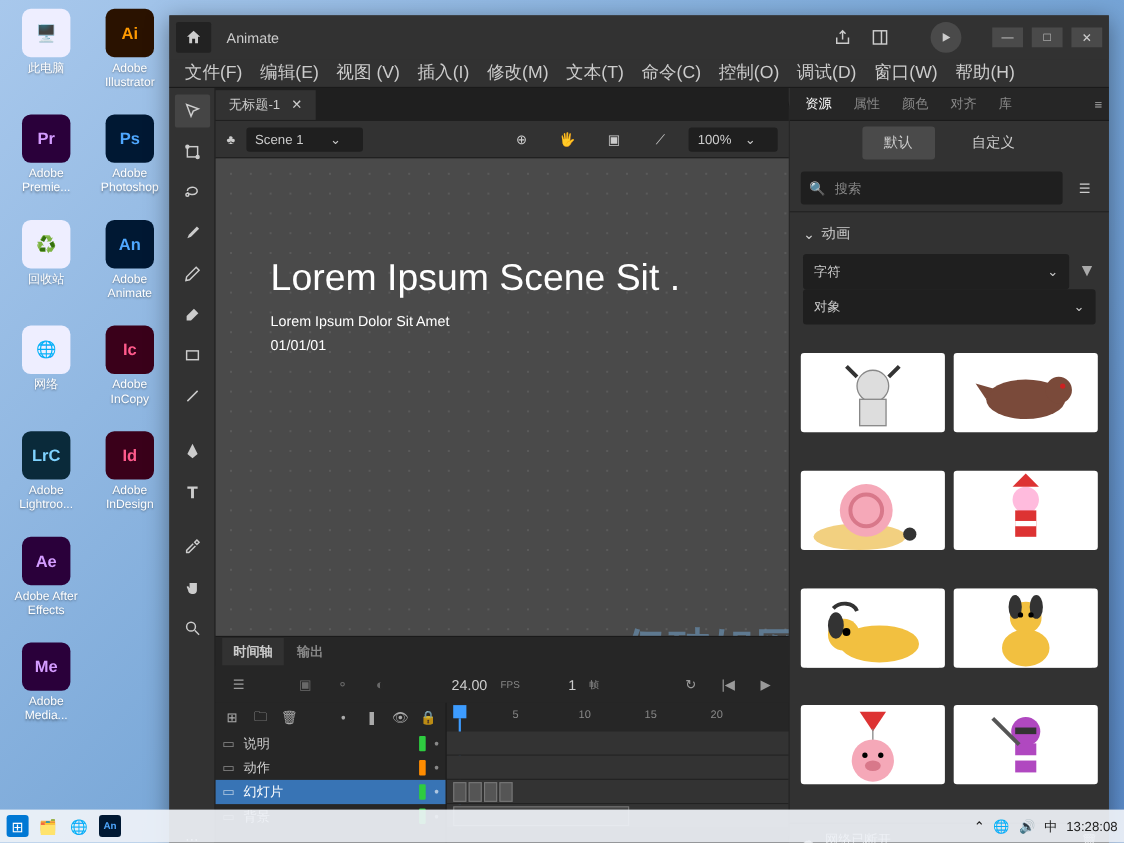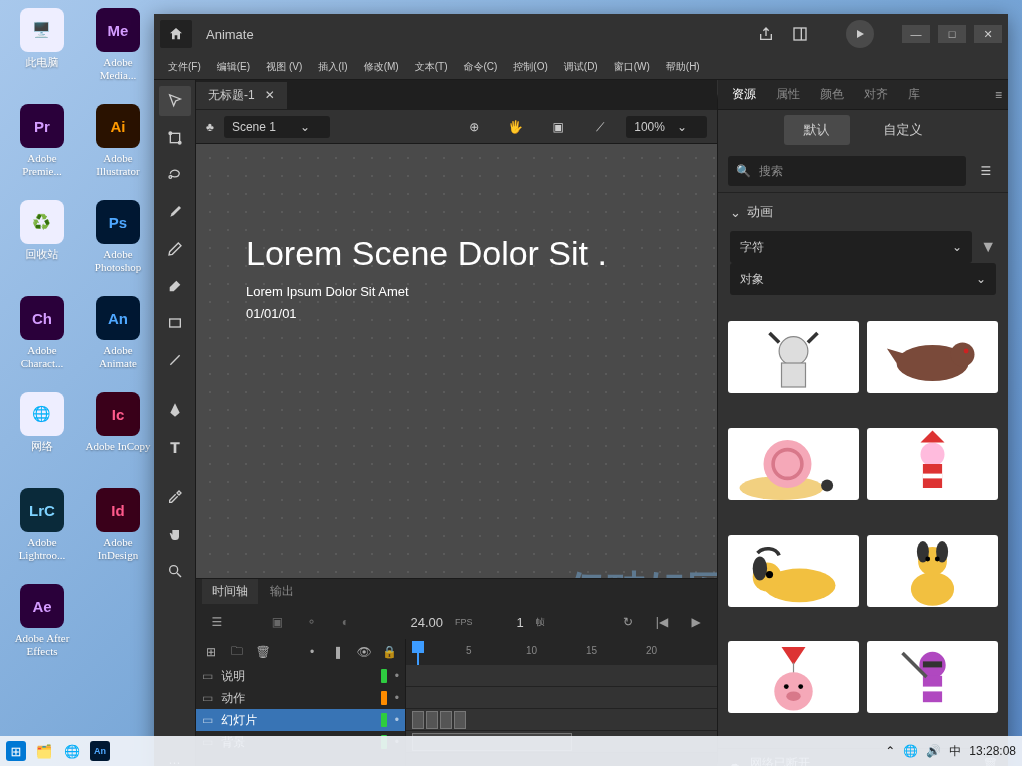--- a/index.html
+++ b/index.html
@@ -1,53 +1,53 @@
 <!DOCTYPE html>
 <html><head>
 <meta charset="utf-8">
 <style>
 * { margin:0; padding:0; box-sizing:border-box; font-family:"Microsoft YaHei","Segoe UI",sans-serif; -webkit-user-select:none; user-select:none; }
 html,body { width:1022px; height:766px; overflow:hidden; background:linear-gradient(135deg,#a8c8ec 0%,#7aa8d8 50%,#5a8ac8 100%); color:#fff; font-size:12px; }
 .desktop { position:absolute; inset:0; }
 .desk-icons { position:absolute; top:8px; left:8px; display:flex; flex-direction:column; flex-wrap:wrap; height:700px; gap:8px; }
 .di { width:68px; height:88px; display:flex; flex-direction:column; align-items:center; text-align:center; font-size:11px; cursor:pointer; }
 .di .glyph { width:44px; height:44px; border-radius:8px; display:flex; align-items:center; justify-content:center; font-weight:bold; font-size:15px; margin-bottom:4px; }
-.di .lbl { text-shadow:0 1px 2px rgba(0,0,0,.4); line-height:1.15; word-break:break-word;font-family:Liberation Serif, serif; }
+.di .lbl { text-shadow:0 1px 2px rgba(0,0,0,.4); line-height:1.15; word-break:break-word; }
 .taskbar { position:absolute; bottom:0; left:0; right:0; height:30px; background:rgba(240,243,249,.92); display:flex; align-items:center; justify-content:space-between; padding:0 6px; color:#222; }
 .tb-left,.tb-right { display:flex; align-items:center; gap:8px; }
 .tb-ic { width:20px; height:20px; border-radius:3px; display:flex; align-items:center; justify-content:center; font-size:13px; cursor:pointer; }
 
 .win { position:absolute; left:154px; top:14px; width:854px; height:764px; background:#323232; color:#ccc; display:flex; flex-direction:column; box-shadow:0 4px 20px rgba(0,0,0,.4); }
 .titlebar { height:40px; background:#323232; display:flex; align-items:center; padding:0 6px; gap:6px; }
 .titlebar .home { width:32px; height:28px; background:#222; border-radius:2px; display:flex; align-items:center; justify-content:center; cursor:pointer; }
 .titlebar .appname { font-size:13px; padding:4px 8px; }
 .titlebar .spacer { flex:1; }
 .winctl { width:28px; height:18px; background:#4a4a4a; display:flex; align-items:center; justify-content:center; cursor:pointer; font-size:11px; margin-left:2px; }
 .roundbtn { width:28px; height:28px; display:flex; align-items:center; justify-content:center; cursor:pointer; }
 .playcircle { width:28px; height:28px; border-radius:50%; background:#4a4a4a; display:flex; align-items:center; justify-content:center; cursor:pointer; }
-.menubar { height:26px; background:#323232; display:flex; align-items:center; padding:0 8px; gap:4px; font-size:10px; border-bottom:1px solid #1a1a1a; }
+.menubar { height:26px; background:#323232; display:flex; align-items:center; padding:0 8px; gap:4px; font-size:16px; border-bottom:1px solid #1a1a1a; }
 .menubar span { padding:3px 6px; cursor:pointer; }
 .body { flex:1; display:flex; min-height:0; }
 .toolcol { width:42px; background:#323232; display:flex; flex-direction:column; align-items:center; padding-top:6px; gap:7px; border-right:1px solid #1a1a1a; }
 .tool { width:32px; height:30px; display:flex; align-items:center; justify-content:center; border-radius:2px; cursor:pointer; color:#ccc; }
 .tool.sel { background:#454545; }
 .center { flex:1; display:flex; flex-direction:column; min-width:0; border-right:1px solid #1a1a1a;border-radius:20px; }
 .doc-tab { height:30px; background:#1f1f1f; display:flex; align-items:center; }
 .doc-tab .tab { background:#323232; padding:5px 12px; display:flex; align-items:center; gap:10px; font-size:12px; }
 .scenebar { height:34px; background:#323232; display:flex; align-items:center; padding:0 10px; gap:10px; border-bottom:1px solid #1a1a1a; }
 .scenebar .sel { background:#1f1f1f; padding:4px 20px 4px 8px; border-radius:3px; display:flex; align-items:center; gap:24px; cursor:pointer; }
 .scenebar .sp { flex:1; }
 .canvas { flex:1; background:#4a4a4a; position:relative; overflow:hidden; }
 .canvas .dots { position:absolute; inset:0; background-image:radial-gradient(circle,#6a6a6a 1px,transparent 1px); background-size:18px 18px; background-position:5px 5px; opacity:.5; }
 .canvas .txt1 { position:absolute; top:90px; left:50px; font-size:34px; font-weight:normal; color:#fff; white-space:nowrap; }
 .canvas .txt2 { position:absolute; top:140px; left:50px; font-size:13px; color:#fff; }
 .canvas .txt3 { position:absolute; top:162px; left:50px; font-size:13px; color:#fff; }
 .canvas .wm2 { position:absolute; bottom:-40px; right:-50px; font-size:40px; color:rgba(120,180,230,.45); font-weight:bold; }
 .timeline { height:200px; background:#262626; border-top:1px solid #1a1a1a; display:flex; flex-direction:column; }
-.tl-tabs { height:26px; display:flex; align-items:flex-start; padding:0 6px; gap:2px; }
+.tl-tabs { height:26px; display:flex; align-items:center; padding:0 6px; gap:2px;font-weight:bold; }
 .tl-tabs .t { padding:4px 10px; font-size:12px; cursor:pointer; }
 .tl-tabs .t.active { background:#323232; }
 .tl-ctrl { height:34px; display:flex; align-items:center; padding:0 10px; gap:12px; background:#262626; }
 .tl-ctrl .ic { width:22px; height:22px; display:flex; align-items:center; justify-content:center; cursor:pointer; opacity:.7; }
 .tl-ctrl .fps { font-size:13px; color:#ccc; }
 .tl-ctrl .fpsu { font-size:9px; color:#888; }
 .tl-layers { flex:1; display:flex; background:#262626; }
 .ly-left { width:210px; border-right:1px solid #1a1a1a; }
 .ly-tools { height:26px; display:flex; align-items:center; padding:0 6px; gap:8px; }
 .ly-tools .ic { width:18px; height:18px; display:flex; align-items:center; justify-content:center; cursor:pointer; opacity:.8; }
@@ -98,24 +98,20 @@
       </div>
       <div class="di">
         <div class="glyph" style="background: rgb(42, 0, 58); color: rgb(212, 156, 255);">Pr</div>
         <div class="lbl">Adobe Premie...</div>
       </div>
       <div class="di">
         <div class="glyph" style="background: rgb(238, 238, 255);">♻️</div>
         <div class="lbl">回收站</div>
       </div>
       <div class="di">
-        <div class="glyph" style="background: rgb(42, 0, 58); color: rgb(212, 156, 255);">Ch</div>
-        <div class="lbl">Adobe Charact...</div>
-      </div>
-      <div class="di">
         <div class="glyph" style="background: rgb(238, 238, 255);">🌐</div>
         <div class="lbl">网络</div>
       </div>
       <div class="di">
         <div class="glyph" style="background: rgb(10, 42, 58); color: rgb(127, 211, 255);">LrC</div>
         <div class="lbl">Adobe Lightroo...</div>
       </div>
       <div class="di">
         <div class="glyph" style="background: rgb(42, 0, 58); color: rgb(212, 156, 255);">Ae</div>
         <div class="lbl">Adobe After Effects</div>
@@ -288,21 +284,21 @@
           <span class="tool">▣</span>
           <span class="tool">⟋</span>
           <div class="sel" style="gap:12px">
             <span>100%</span>
             <span>⌄</span>
           </div>
         </div>
         <div class="canvas">
           <div class="dots"></div>
 
-          <div class="txt1">Lorem Scene Dolor Sit .</div>
+          <div class="txt1">Lorem Ipsum Scene Sit .</div>
           <div class="txt2">Lorem Ipsum Dolor Sit Amet</div>
           <div class="txt3">01/01/01</div>
           <div class="wm2">亿破姐网站</div>
         </div>
         <div class="timeline">
           <div class="tl-tabs">
             <div class="t active">时间轴</div>
             <div class="t" style="color:#888">输出</div>
           </div>
           <div class="tl-ctrl">

